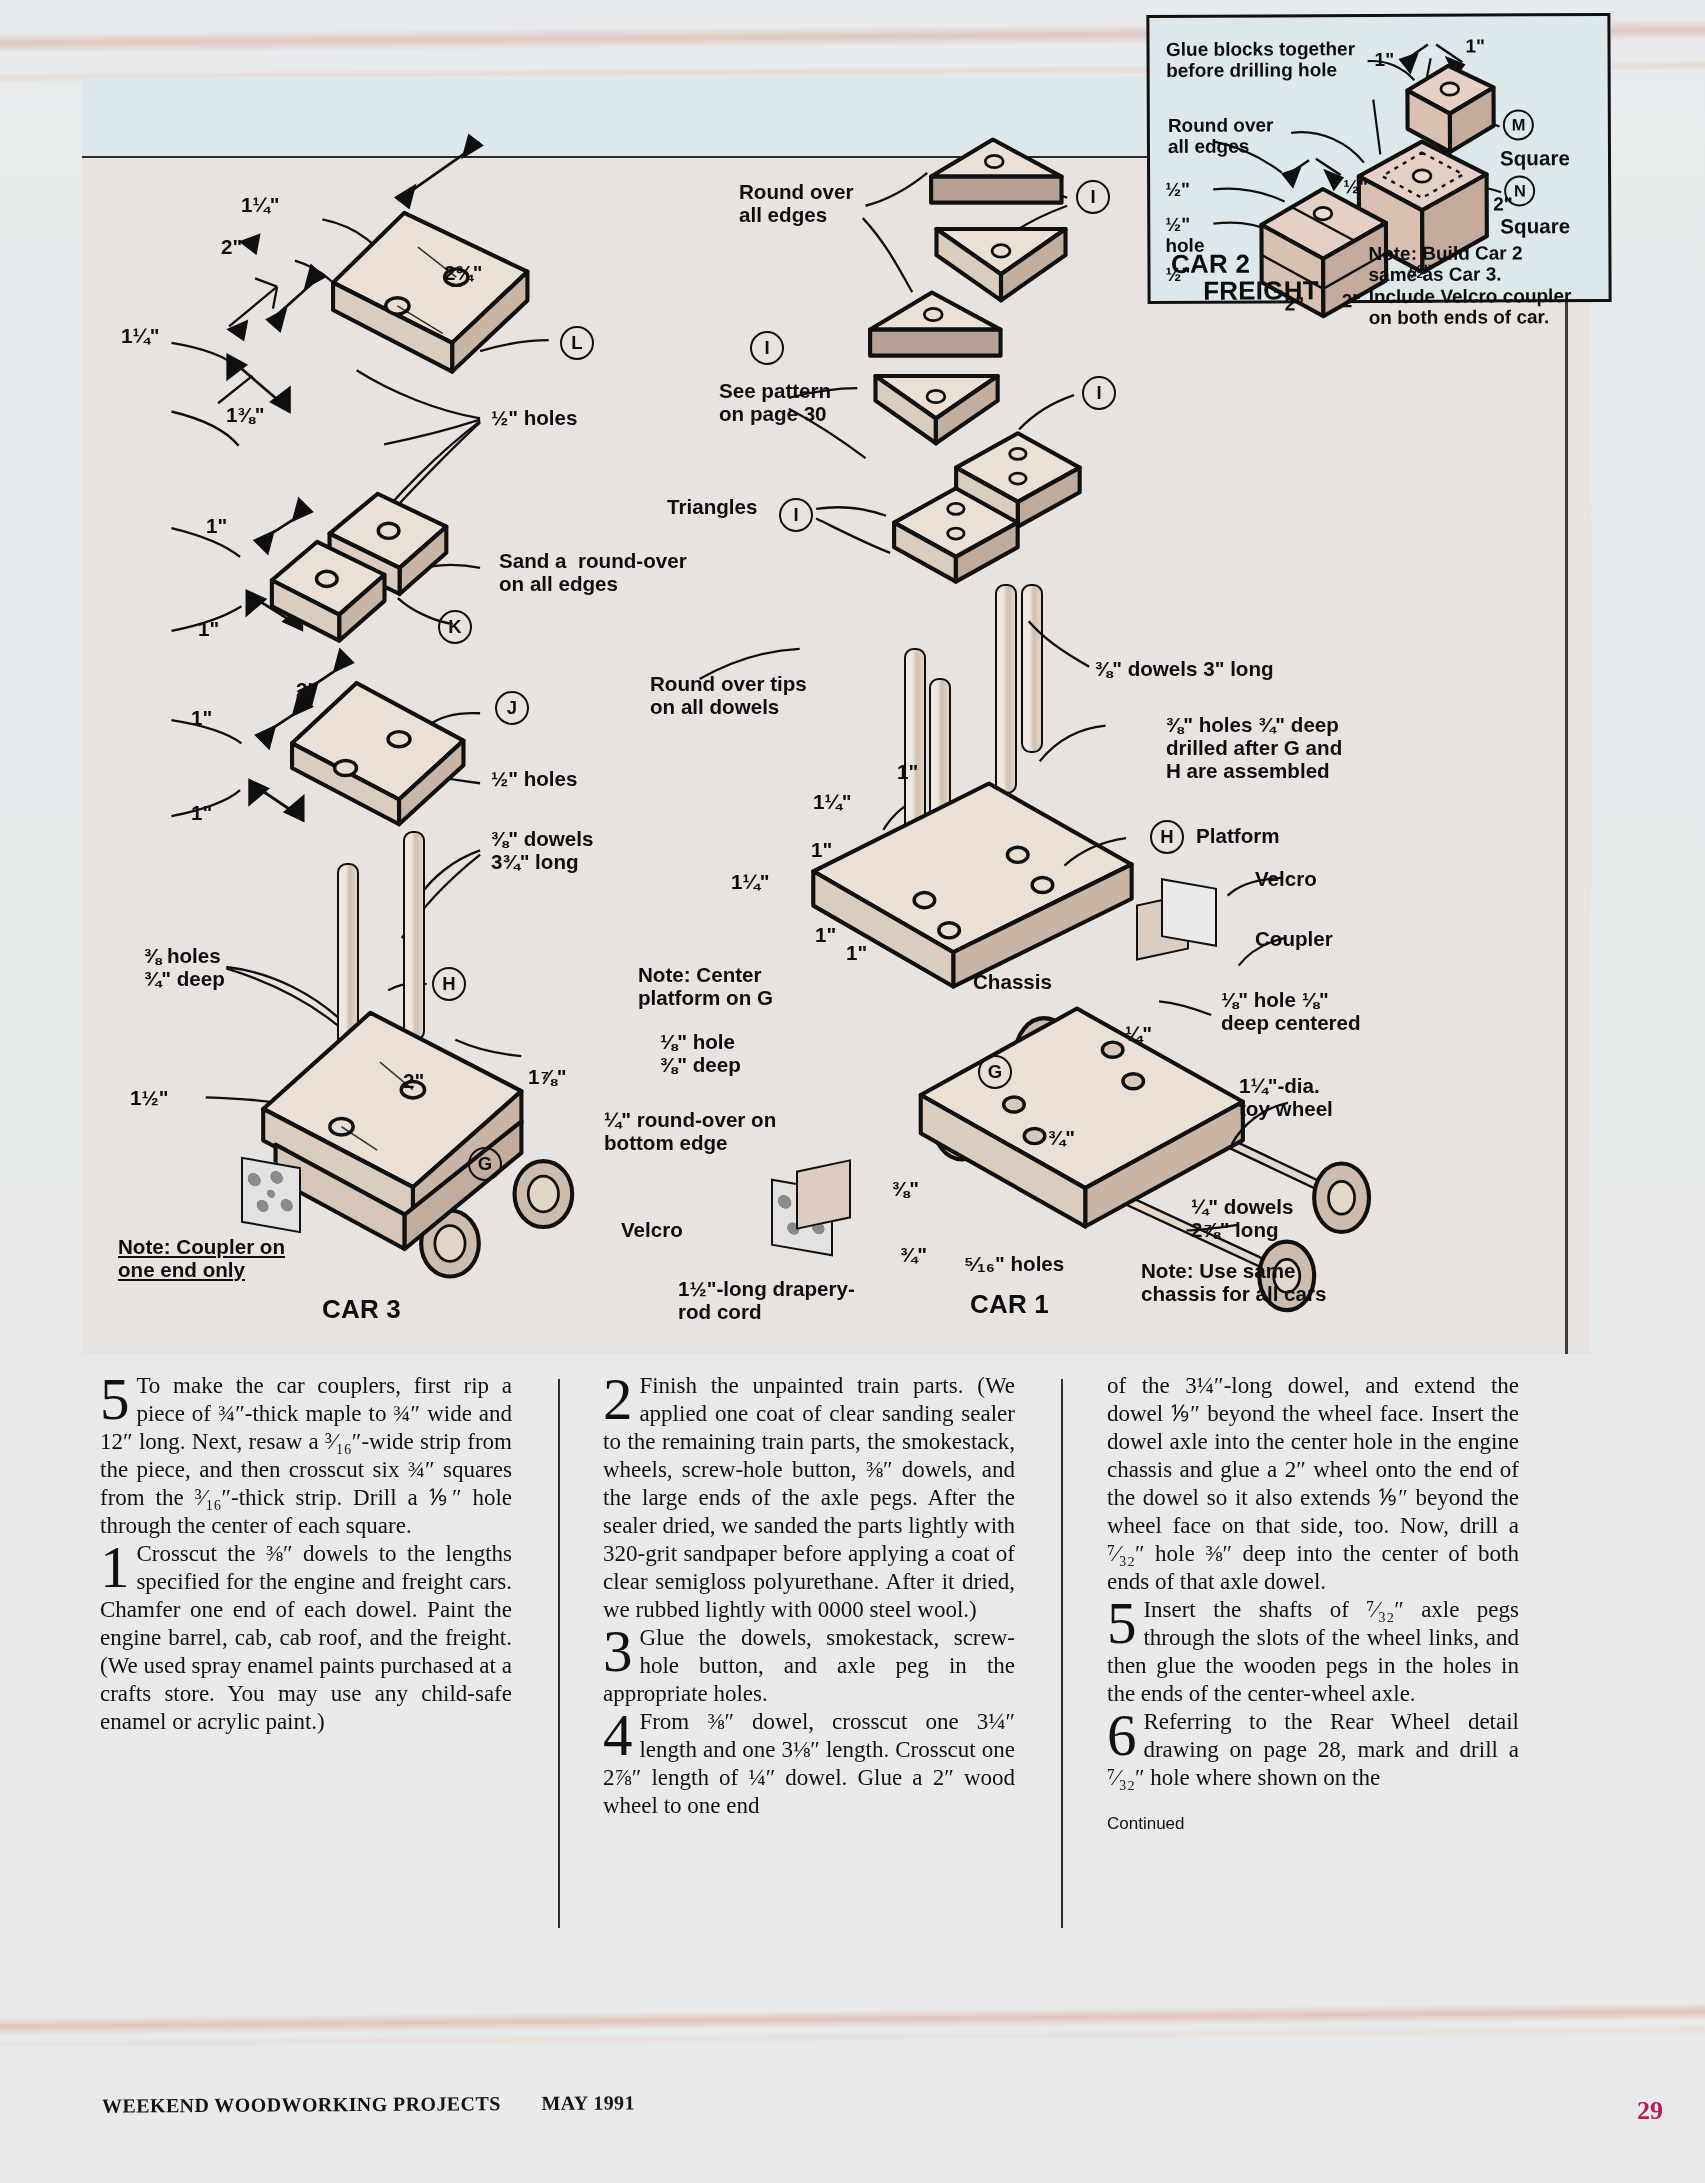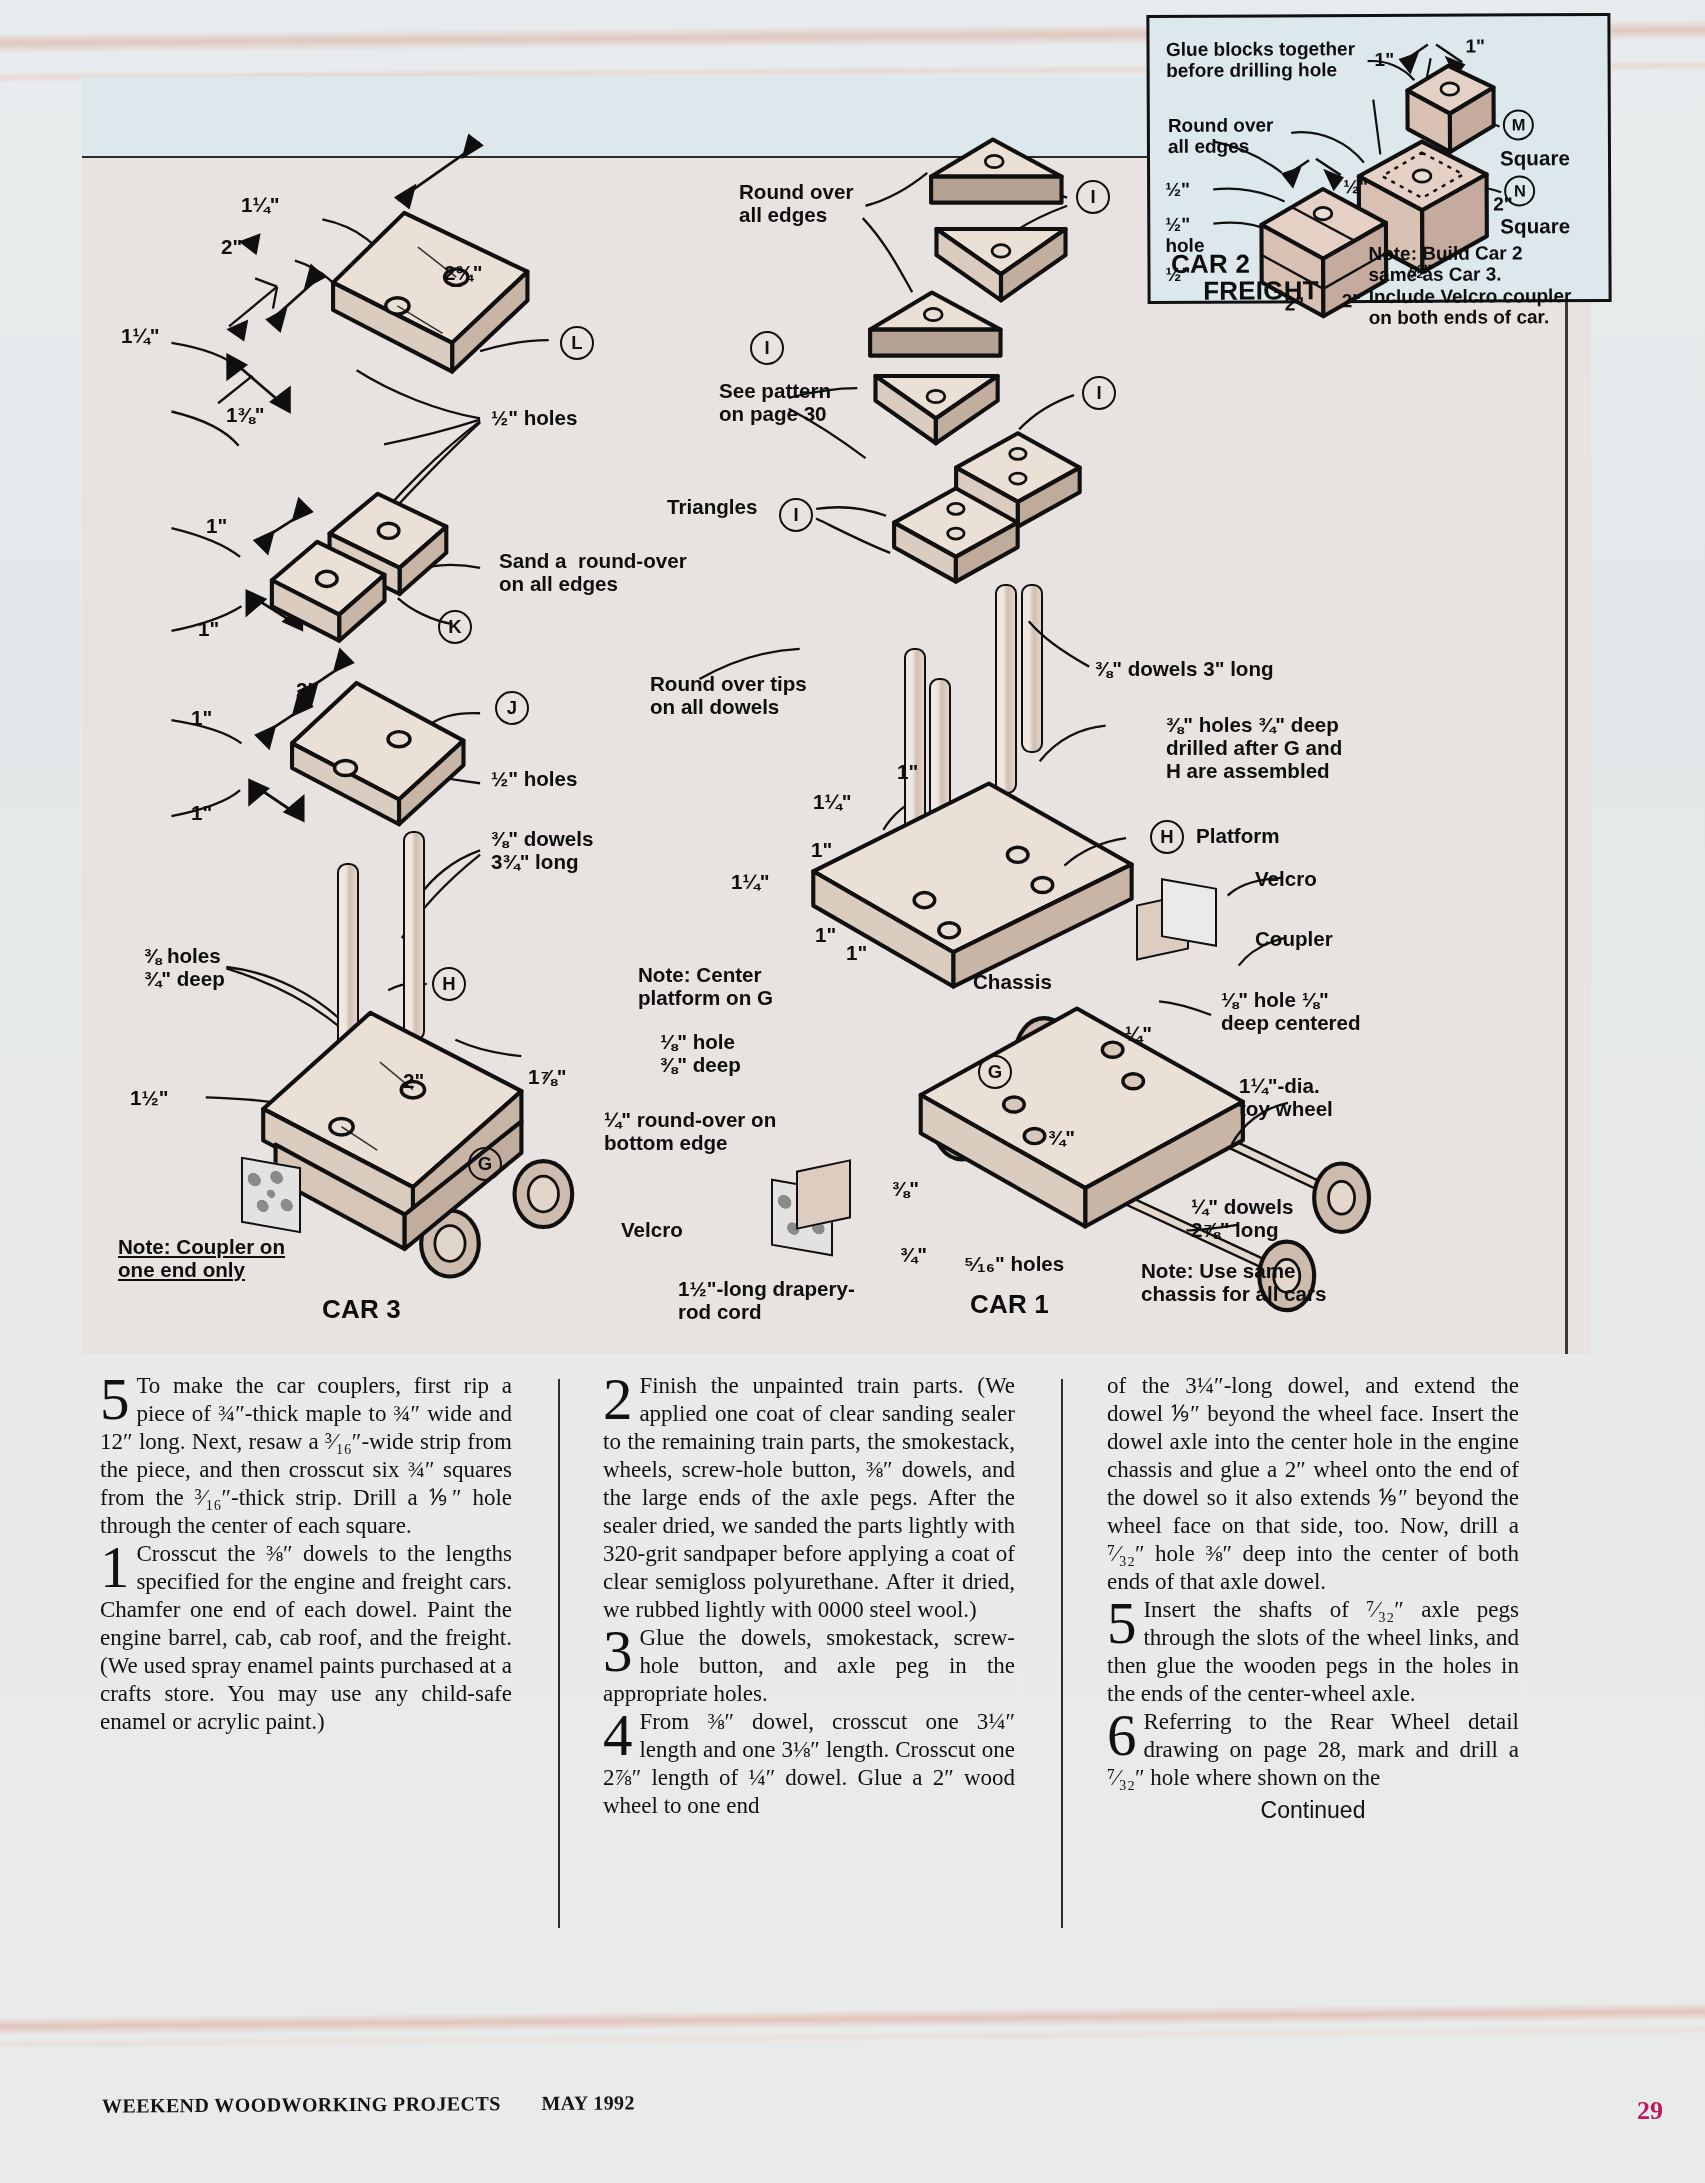--- a/index.html
+++ b/index.html
@@ -80,21 +80,21 @@
   
   .body-area{position:absolute;left:82px;top:1372px;width:1516px;height:617px;}
   .col{position:absolute;top:0;width:412px;font-family:"Liberation Serif",serif;
        font-size:23px;line-height:28px;color:#111;text-align:justify;}
   .col p{margin:0 0 0 0;text-indent:0;}
   .colrule{position:absolute;top:6.9px;width:2.1px;height:549px;background:#2e2e2e;}
   .dropcap{float:left;font-family:"Liberation Serif",serif;font-size:59px;line-height:47px;
            font-weight:400;padding:4.1px 6.9px 0 0;}
   .subhead{font-family:"Liberation Sans",sans-serif;font-weight:700;font-size:27.4px;
            line-height:32px;margin:12.3px 0 6.9px 0;letter-spacing:-0.2px;}
-  .contd{text-align:center;font-family:"Liberation Sans",sans-serif;font-size:23px;font-weight:400;margin-top:4px;}
+  .contd{text-align:left;font-family:"Liberation Sans",sans-serif;font-size:17px;font-weight:400;margin-top:18px;}
 
   .footer{position:absolute;left:102px;top:2093px;font-family:"Liberation Serif",serif;
           font-weight:700;font-size:20px;letter-spacing:0.4px;color:#141414;transform:rotate(-.35deg);}
   .pagenum{position:absolute;left:1637px;top:2096px;font-family:"Liberation Serif",serif;
            font-weight:700;font-size:26px;color:#be185d;}
 </style>
 </head>
 <body>
 
 <div id="page">
@@ -629,17 +629,17 @@
       <p>
         <span class="dropcap">6</span><span>Referring to the Rear Wheel detail drawing on page 28, mark and drill a ⁷⁄₃₂″ hole where shown on the</span>
       </p>
       <div class="contd">Continued</div>
     </div>
   </div>
 
   <div class="footer">
     <span>WEEKEND WOODWORKING PROJECTS</span>
     <span style="display:inline-block;width:30px;"></span>
-    <span>MAY  1992</span>
+    <span>MAY  1991</span>
   </div>
   <div class="pagenum">29</div>
 </div>
 
 
 </body></html>

